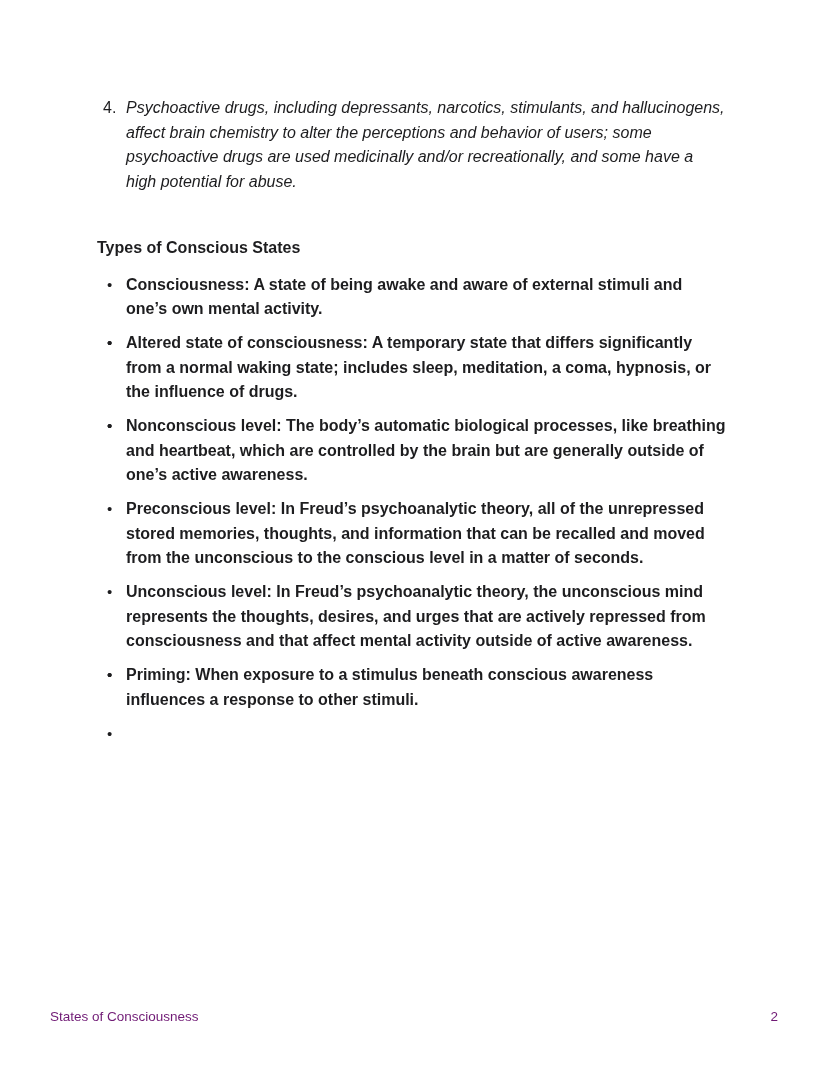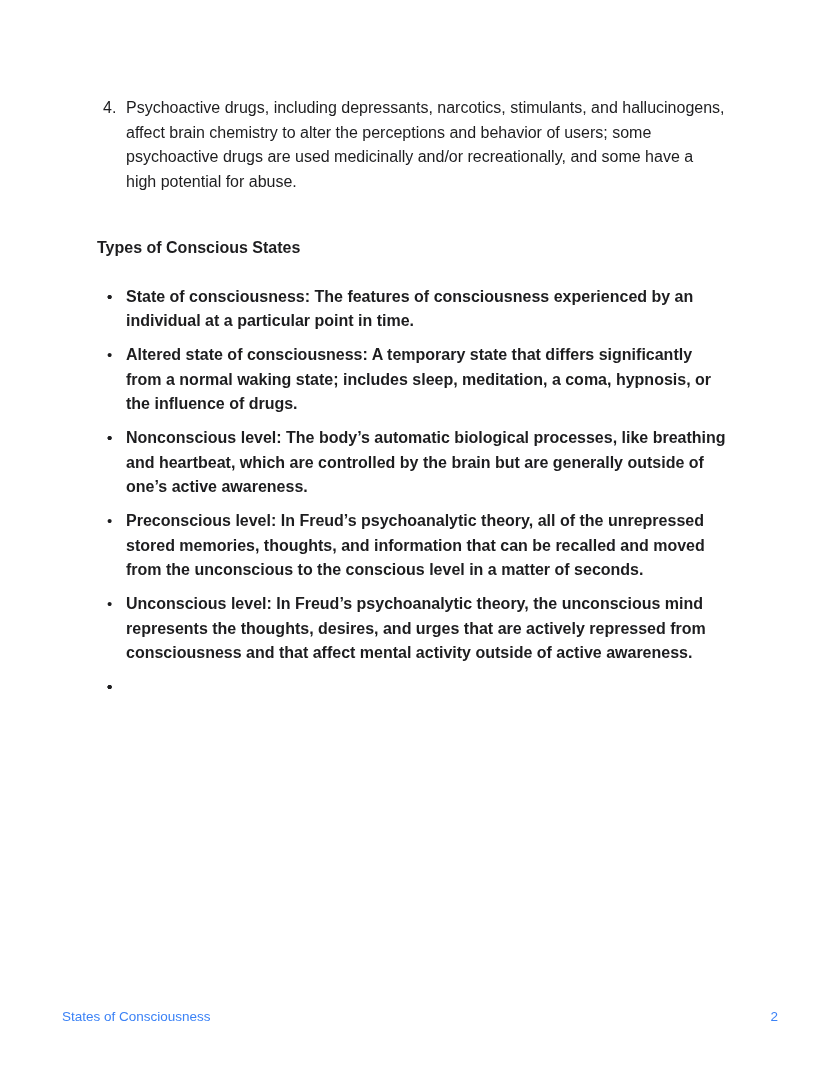--- a/index.html
+++ b/index.html
@@ -29,26 +29,27 @@
     font-weight: 400;
     margin: 0 0 42px 0;
   }
   .numbered-item .num {
     flex: 0 0 23px;
     margin-left: 6px;
   }
   .numbered-item .itext {
     flex: 1 1 auto;
     max-width: 600px;
+    font-style: italic;
   }
   .section-heading {
     font-size: 16px;
     line-height: 24.5px;
     font-weight: 700;
-    margin: 0 0 24px 0;
+    margin: 0 0 12px 0;
   }
   ul.def-list {
     list-style: none;
     margin: 0;
     padding: 0;
   }
   ul.def-list li {
     position: relative;
     padding-left: 29px;
     max-width: 601px;
@@ -59,54 +60,54 @@
   }
   ul.def-list li .marker {
     position: absolute;
     left: 10px;
     top: 0;
     font-weight: 400;
     font-size: 15px;
   }
   .footer {
     position: absolute;
-    left: 62px;
+    left: 50px;
     right: 50px;
     top: 1008px;
     display: flex;
     justify-content: space-between;
     align-items: center;
     font-size: 13.5px;
     line-height: 18px;
     font-weight: 400;
-    color: #3b82f6;
+    color: #701a75;
   }
 </style>
 </head>
 <body>
 
 <div class="page">
   <div class="content">
 
     <div class="numbered-item">
       <span class="num">4.</span>
       <span class="itext">Psychoactive drugs, including depressants, narcotics, stimulants, and hallucinogens, affect brain chemistry to alter the perceptions and behavior of users; some psychoactive drugs are used medicinally and/or recreationally, and some have a high potential for abuse.</span>
     </div>
 
     <h2 class="section-heading">Types of Conscious States</h2>
 
     <ul class="def-list">
 
         <li>
           <span class="marker">•</span>
+          <span class="btext">Consciousness: A state of being awake and aware of external stimuli and one’s own mental activity.</span>
         </li>
 
         <li>
           <span class="marker">•</span>
-          <span class="btext">State of consciousness: The features of consciousness experienced by an individual at a particular point in time.</span>
         </li>
 
         <li>
           <span class="marker">•</span>
           <span class="btext">Altered state of consciousness: A temporary state that differs significantly from a normal waking state; includes sleep, meditation, a coma, hypnosis, or the influence of drugs.</span>
         </li>
 
         <li>
           <span class="marker">•</span>
         </li>
@@ -125,20 +126,21 @@
           <span class="marker">•</span>
           <span class="btext">Unconscious level: In Freud’s psychoanalytic theory, the unconscious mind represents the thoughts, desires, and urges that are actively repressed from consciousness and that affect mental activity outside of active awareness.</span>
         </li>
 
         <li>
           <span class="marker">•</span>
         </li>
 
         <li>
           <span class="marker">•</span>
+          <span class="btext">Priming: When exposure to a stimulus beneath conscious awareness influences a response to other stimuli.</span>
         </li>
 
         <li>
           <span class="marker">•</span>
         </li>
       </ul>
 
   </div>
 
   <div class="footer">

